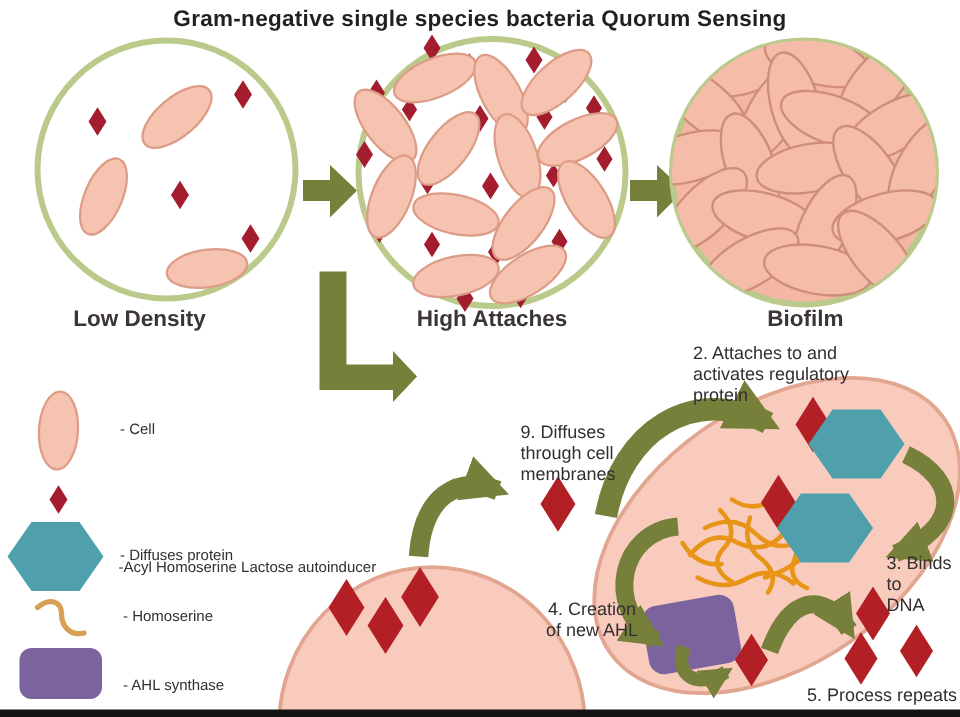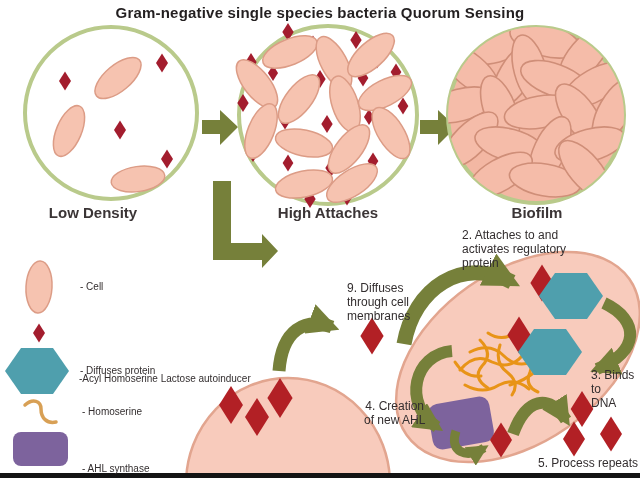--- a/index.html
+++ b/index.html
@@ -200,16 +200,16 @@
 DNA</div>
 <div class="txt note" style="left:364px;top:399px;text-align:center;">4. Creation
 of new AHL</div>
 <div class="txt note" style="left:538px;top:456px;">5. Process repeats</div>
 
 <div>
   <div class="txt legend-label" style="left:80px;top:281px;">- Cell</div>
   <div class="txt legend-label" style="left:79px;top:326px;margin-top:47px;">-Acyl Homoserine Lactose autoinducer</div>
   <div class="txt legend-label" style="left:80px;top:365px;">- Diffuses protein</div>
   <div class="txt legend-label" style="left:82px;top:406px;">- Homoserine</div>
-  <div class="txt legend-label" style="left:82px;top:463px;">- AHL synthase</div>
+  <div class="txt legend-label" style="left:82px;top:452px;">- AHL synthase</div>
 </div>
 
 </div>
 
 </body></html>

